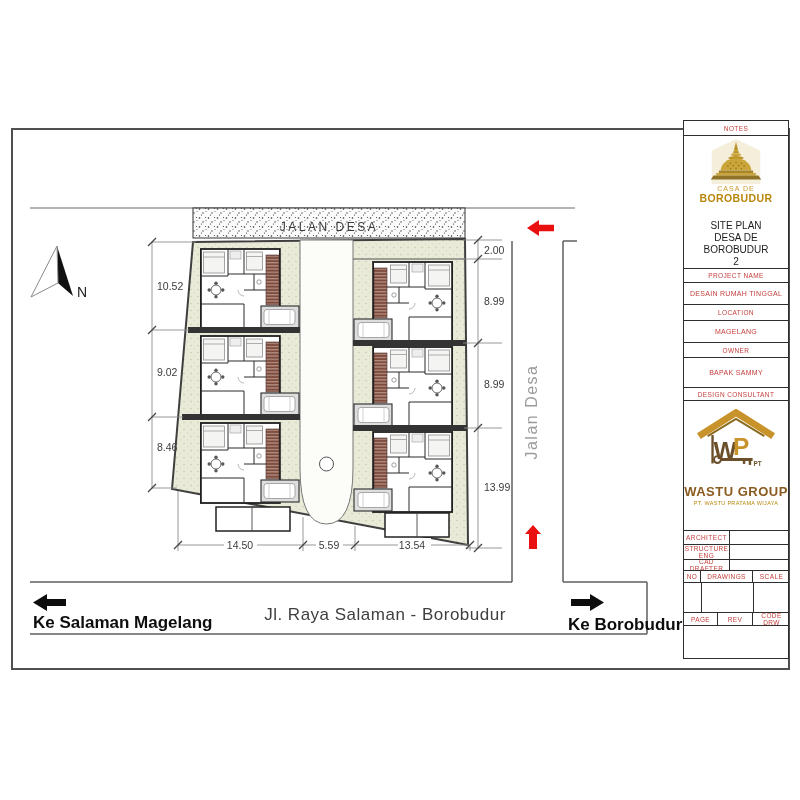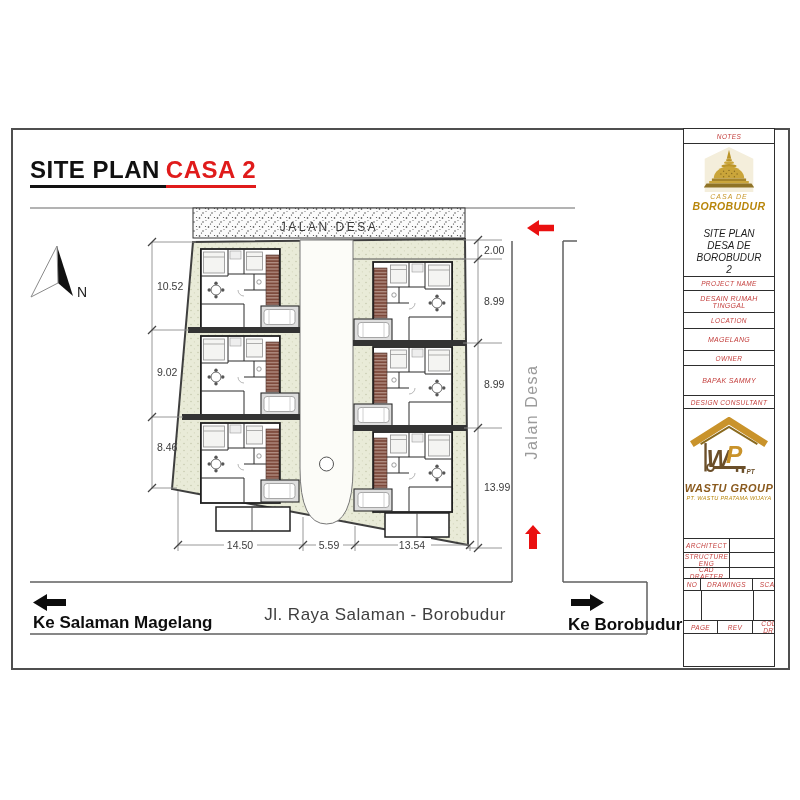--- a/index.html
+++ b/index.html
@@ -14,48 +14,45 @@
   .t-red{color:#e01b1b;border-bottom:3px solid #e01b1b;padding-bottom:2px;}
   
   .plan-svg{position:absolute;left:0;top:0;}
   .sv-dim{font-family:"Liberation Sans",sans-serif;font-size:10.5px;fill:#3c3c3c;}
   .sv-road{font-family:"Liberation Sans",sans-serif;font-size:12px;fill:#3a3a3a;letter-spacing:2.5px;}
   .sv-jalan{font-family:"Liberation Sans",sans-serif;font-size:16px;fill:#9b9b9b;letter-spacing:1.5px;}
   .sv-bottomroad{font-family:"Liberation Sans",sans-serif;font-size:17px;fill:#3f3f3f;letter-spacing:.5px;}
   .sv-dir{font-family:"Liberation Sans",sans-serif;font-size:17px;font-weight:bold;fill:#0d0d0d;}
   .sv-n{font-family:"Liberation Sans",sans-serif;font-size:14px;fill:#222;}
   
-  .tblock{position:absolute;left:683px;top:128px;width:92px;height:539px;
-          border:1.5px solid #2e2e2e;box-sizing:border-box;background:#fff;font-style:italic;}
+  .tblock{position:absolute;left:683px;top:120px;width:106px;height:539px;
+          border:1.5px solid #2e2e2e;box-sizing:border-box;background:#fff;}
   .tb-row{position:absolute;left:0;width:100%;border-bottom:1px solid #2e2e2e;box-sizing:border-box;
           display:flex;align-items:center;justify-content:center;text-align:center;overflow:hidden;}
   .red-lbl{color:#c4403e;font-size:6.5px;letter-spacing:.4px;}
   .red-val{color:#c4403e;font-size:7px;letter-spacing:.3px;}
   .cellL{position:absolute;left:0;top:0;height:100%;border-right:1px solid #2e2e2e;box-sizing:border-box;
          display:flex;align-items:center;justify-content:center;}
   .vline{position:absolute;top:0;width:1px;height:100%;background:#2e2e2e;}
   .brandcell{flex-direction:column;justify-content:flex-start;padding-top:3px;}
   .brand1{color:#c9982a;font-size:7px;letter-spacing:1px;margin-top:1px;}
   .brand2{color:#b8860b;font-size:10.5px;font-weight:bold;letter-spacing:.4px;}
   .dt{color:#1c1c1c;font-size:10px;line-height:12px;}
   .dt-wrap{margin-top:16px;}
   .wastucell{flex-direction:column;justify-content:flex-start;padding-top:8px;}
-  .wname{color:#8a5a1e;font-size:11px;font-weight:bold;letter-spacing:.5px;margin-top:5px;}
+  .wname{color:#8a5a1e;font-size:13px;font-weight:bold;letter-spacing:.5px;margin-top:15px;}
   .wcomp{color:#b8860b;font-size:5.5px;letter-spacing:.3px;margin-top:1px;}
 </style>
 </head>
 <body>
 
 <div id="stage">
 
   <div class="sheet-border"></div>
 
-  <div class="page-title">
-    <span class="t-black">SITE PLAN</span><span class="t-red">CASA 2</span>
-  </div>
 
   <svg class="plan-svg" width="800" height="800" viewBox="0 0 800 800">
     <defs>
       <pattern id="stipple" width="9" height="9" patternUnits="userSpaceOnUse">
         <rect width="9" height="9" fill="#fbfbfb"></rect>
         <circle cx="1.5" cy="2" r="0.8" fill="#2e2e2e"></circle>
         <circle cx="5" cy="6" r="0.7" fill="#3a3a3a"></circle>
         <circle cx="7.5" cy="1.5" r="0.6" fill="#454545"></circle>
         <circle cx="3.5" cy="8" r="0.6" fill="#333"></circle>
         <circle cx="8" cy="4.5" r="0.5" fill="#555"></circle>

